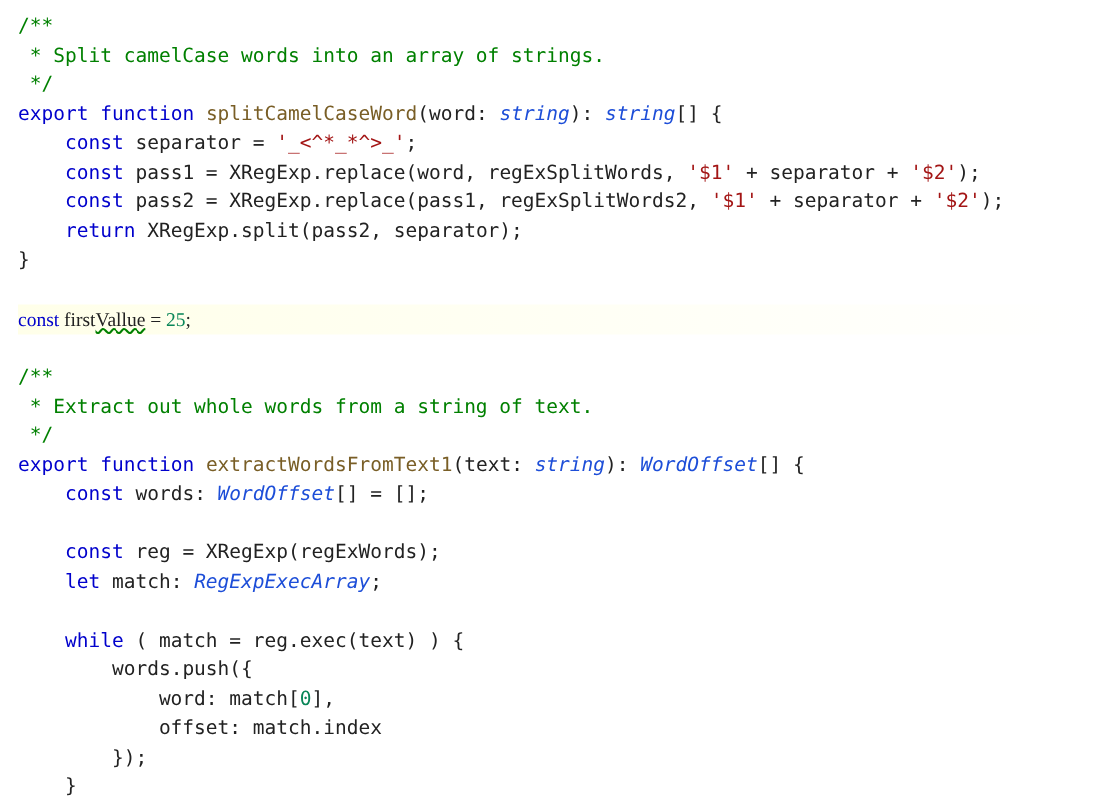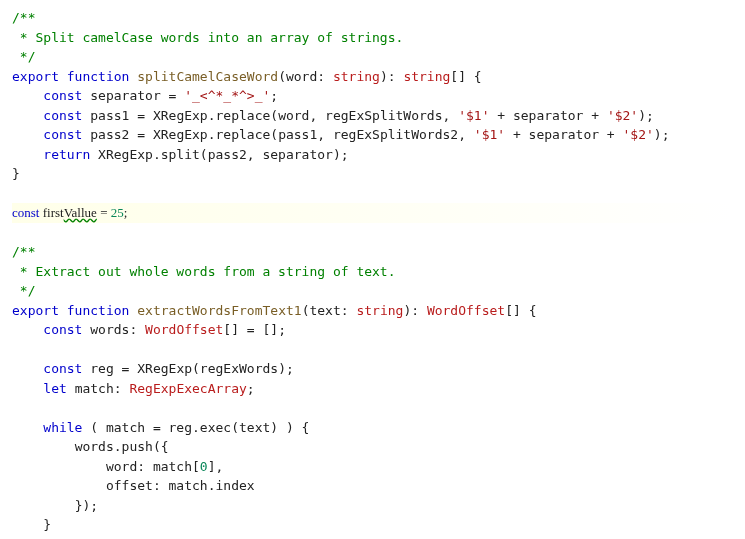--- a/index.html
+++ b/index.html
@@ -17,21 +17,21 @@
       width: 745px;
       position: relative;
     }
     pre {
       white-space: pre;
       font-family: inherit;
     }
     .c-comment { color: #008000; }
     .c-keyword { color: #0000cc; }
     .c-funcname { color: #795e26; }
-    .c-type { color: #b91c1c; }
+    .c-type { color: #1d4ed8; font-style: italic; }
     .c-string { color: #a31515; }
     .c-number { color: #098658; }
     .c-default { color: #222; }
     .c-ident { color: #222; }
     .squiggle {
       text-decoration: underline wavy #008000;
       text-decoration-skip-ink: none;
     }
     .highlight-line {
       background: linear-gradient(to right, rgba(255,255,200,0.4), rgba(255,255,200,0.0));

